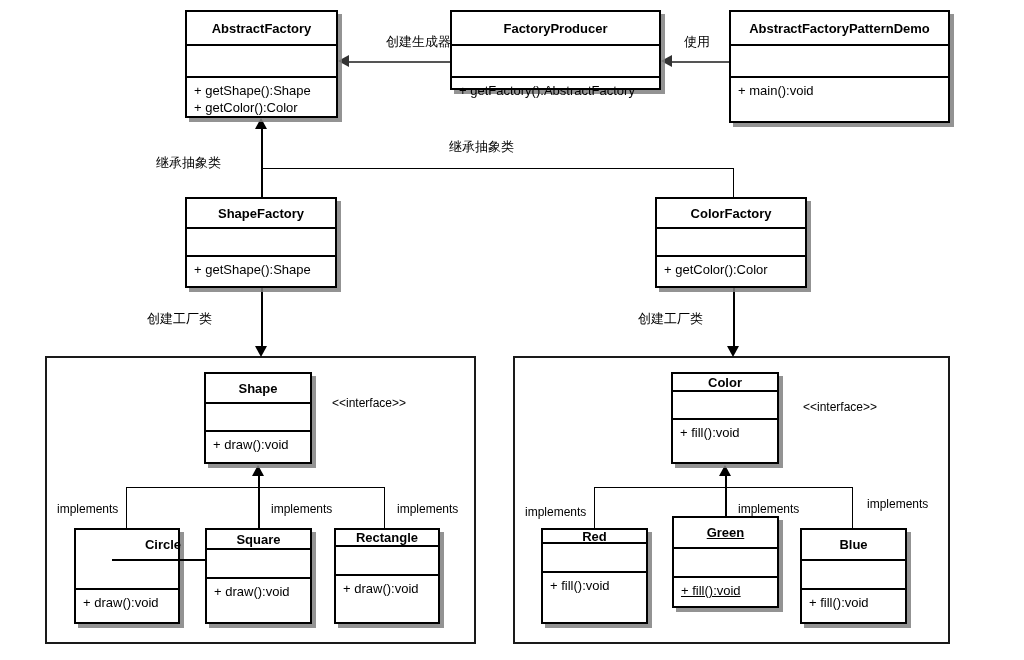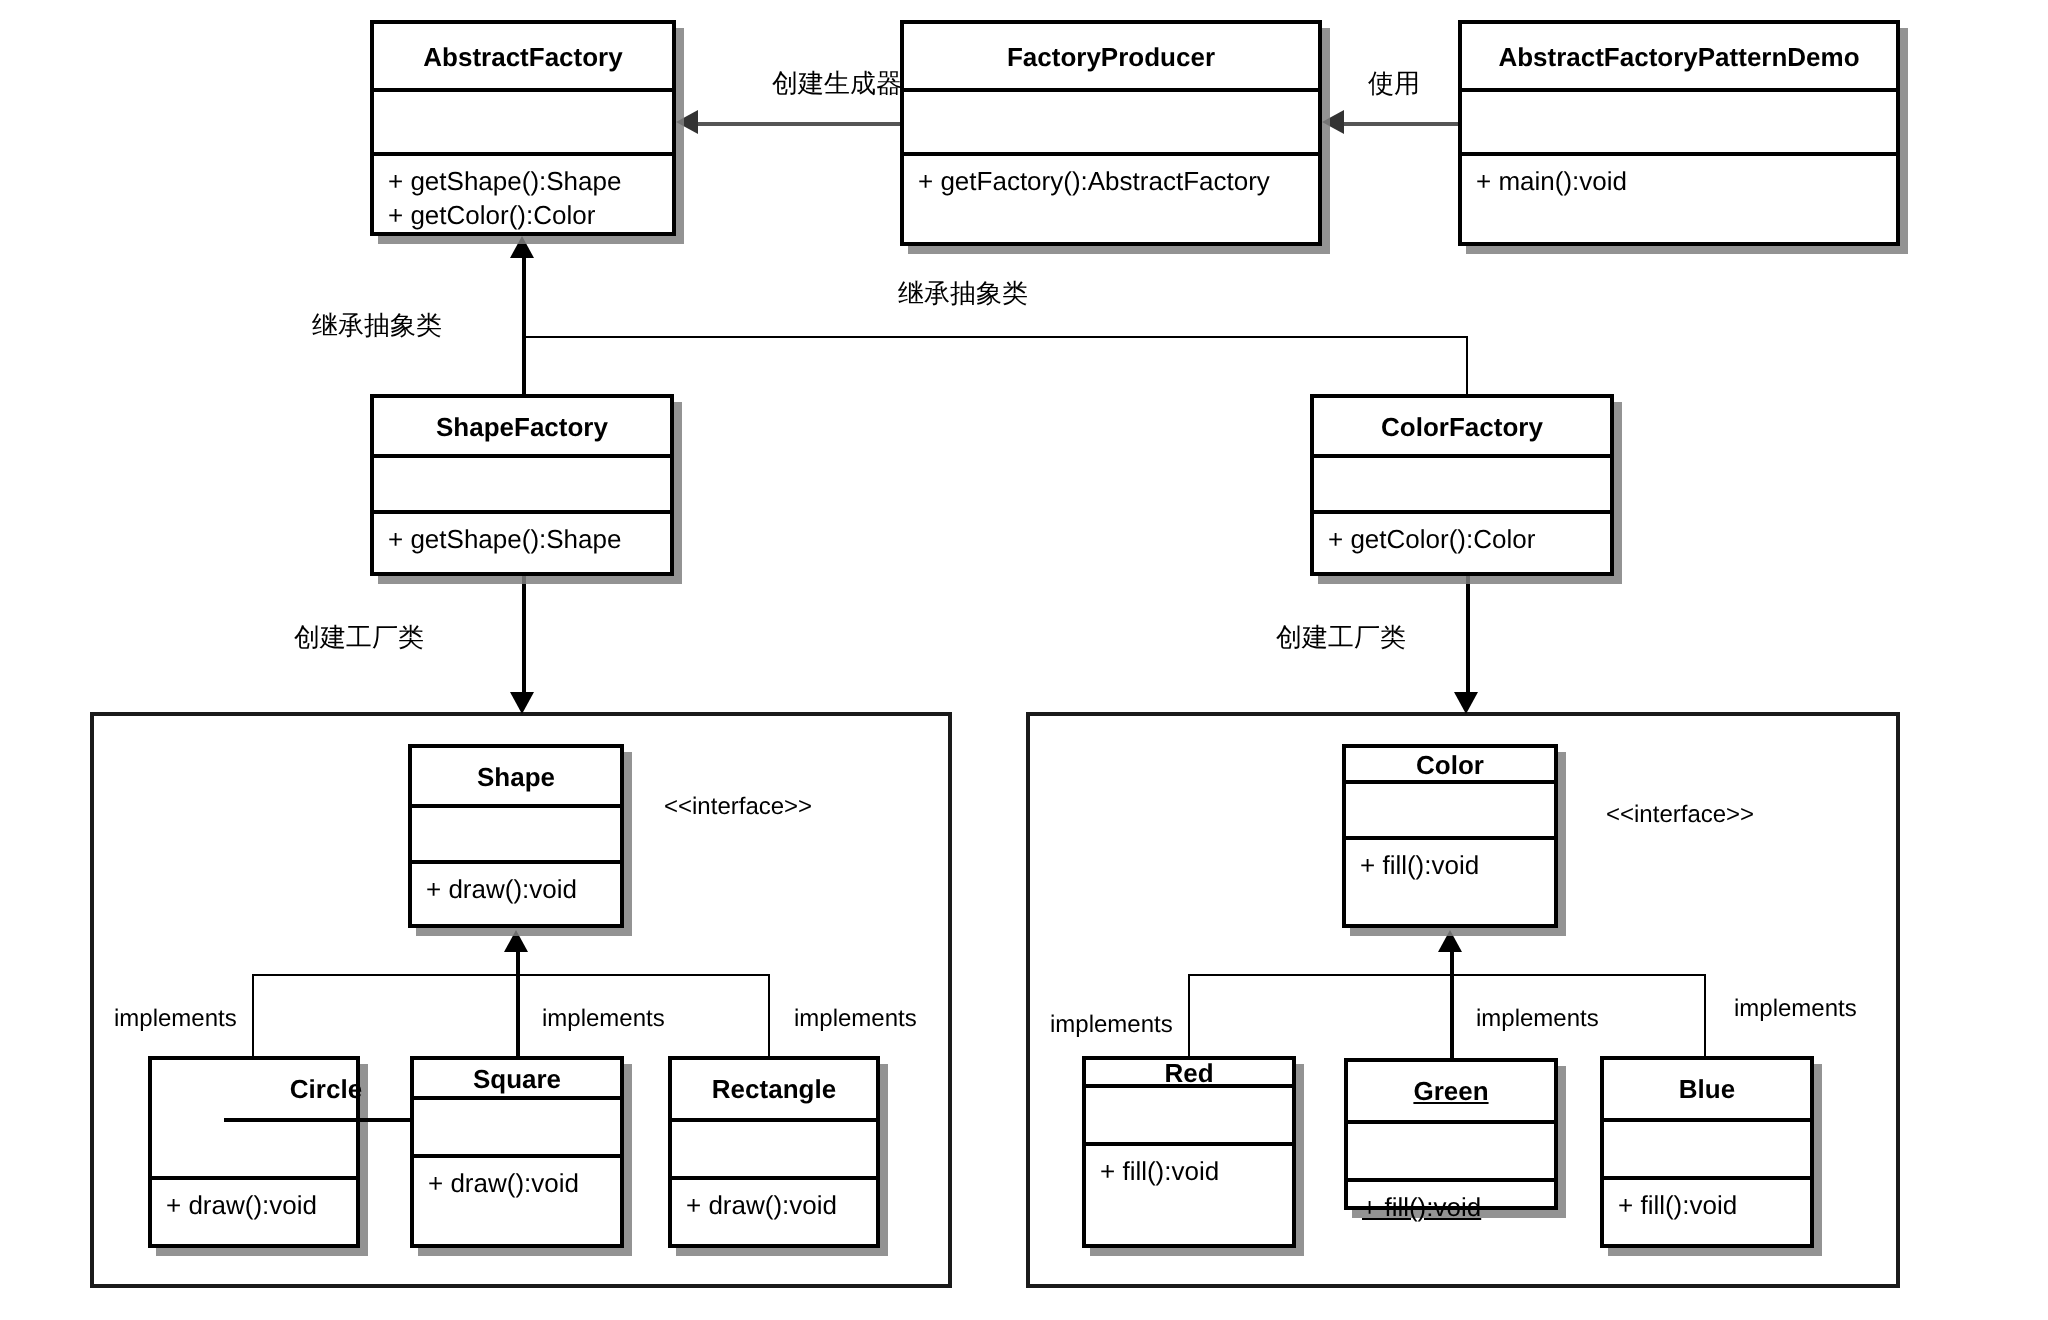--- a/index.html
+++ b/index.html
@@ -196,21 +196,21 @@
 
   <div class="uml-box" style="left:185px; top:10px; width:153px; height:108px;">
     <div class="uml-title" style="height:34px;">AbstractFactory</div>
     <div class="uml-attrs" style="height:32px;"></div>
     <div class="uml-methods">
       <div class="uml-method">+ getShape():Shape</div>
       <div class="uml-method">+ getColor():Color</div>
     </div>
   </div>
 
-  <div class="uml-box" style="left:450px; top:10px; width:211px; height:113px;">
+  <div class="uml-box" style="left:450px; top:10px; width:211px; height:80px;">
     <div class="uml-title" style="height:34px;">FactoryProducer</div>
     <div class="uml-attrs" style="height:32px;"></div>
     <div class="uml-methods">
       <div class="uml-method">+ getFactory():AbstractFactory</div>
     </div>
   </div>
 
   <div class="uml-box" style="left:729px; top:10px; width:221px; height:113px;">
     <div class="uml-title" style="height:34px;">AbstractFactoryPatternDemo</div>
     <div class="uml-attrs" style="height:32px;"></div>
@@ -263,36 +263,36 @@
 
   <div class="uml-box" style="left:205px; top:528px; width:107px; height:96px;">
     <div class="uml-title" style="height:20px;">Square</div>
     <div class="uml-attrs" style="height:29px;"></div>
     <div class="uml-methods">
       <div class="uml-method">+ draw():void</div>
     </div>
   </div>
 
   <div class="uml-box" style="left:334px; top:528px; width:106px; height:96px;">
-    <div class="uml-title" style="height:31px;">Rectangle</div>
+    <div class="uml-title" style="height:17px;">Rectangle</div>
     <div class="uml-attrs" style="height:29px;"></div>
     <div class="uml-methods">
       <div class="uml-method">+ draw():void</div>
     </div>
   </div>
 
   <div class="uml-box" style="left:541px; top:528px; width:107px; height:96px;">
     <div class="uml-title" style="height:14px;">Red</div>
     <div class="uml-attrs" style="height:29px;"></div>
     <div class="uml-methods">
       <div class="uml-method">+ fill():void</div>
     </div>
   </div>
 
-  <div class="uml-box" style="left:672px; top:529px; width:107px; height:76px;text-decoration:underline;">
+  <div class="uml-box" style="left:672px; top:516px; width:107px; height:92px;text-decoration:underline;">
     <div class="uml-title" style="height:31px;">Green</div>
     <div class="uml-attrs" style="height:29px;"></div>
     <div class="uml-methods">
       <div class="uml-method">+ fill():void</div>
     </div>
   </div>
 
   <div class="uml-box" style="left:800px; top:528px; width:107px; height:96px;">
     <div class="uml-title" style="height:31px;">Blue</div>
     <div class="uml-attrs" style="height:29px;"></div>

